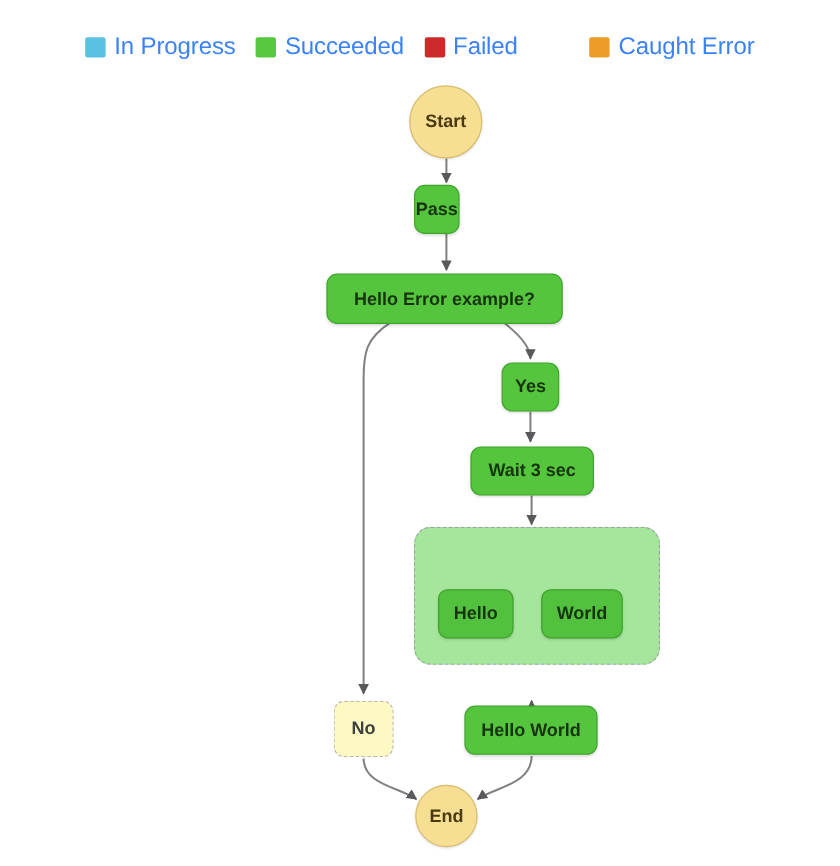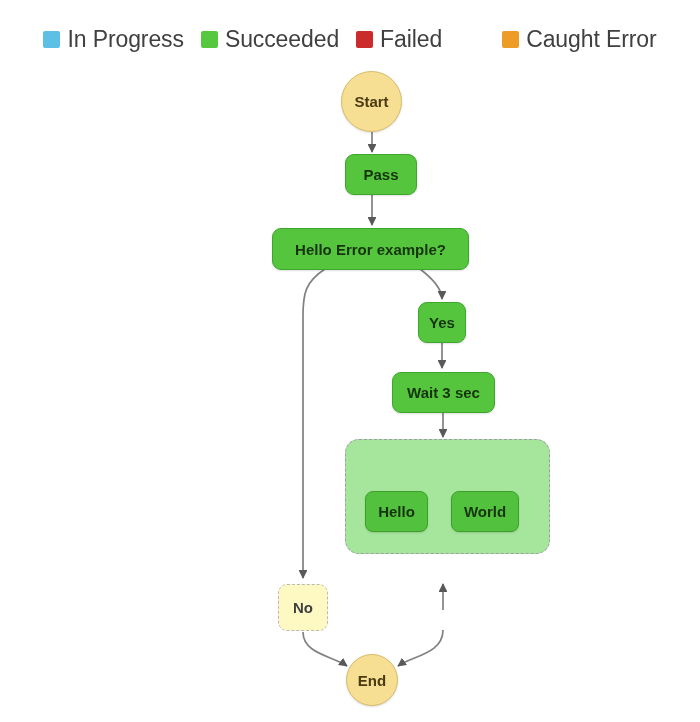--- a/index.html
+++ b/index.html
@@ -21,21 +21,21 @@
   }
   .legend-item{
     display:flex;align-items:center;gap:7px;
     margin-right:17px;
   }
   .legend-item:last-child{margin-right:0;padding-left:43px;}
   .legend-swatch{
     width:17px;height:17px;border-radius:2px;display:block;flex:0 0 auto;
   }
   .legend-label{
-    font-size:23px;color:#404040;line-height:1;white-space:nowrap;
+    font-size:20px;color:#3b82f6;line-height:1;white-space:nowrap;
     letter-spacing:-0.1px;
   }
 
   
   .graph{position:absolute;left:0;top:54px;width:700px;height:668px;padding-left:28px;}
   .edges{position:absolute;left:0;top:0;width:700px;height:668px;}
 
   .node{
     position:absolute;
     display:flex;align-items:center;justify-content:center;
@@ -141,21 +141,21 @@
         <path d="M443,576 C443,600 412,602 398,612"></path>
 
         <path d="M303,578 C303,600 333,602 347,612"></path>
       </g>
     </svg>
 
     <div class="node terminal" style="left:341px;top:17px;width:61px;height:61px;">
       <span>Start</span>
     </div>
 
-    <div class="node task" style="left:345px;top:100px;width:72px;height:41px;">
+    <div class="node task" style="left:345px;top:100px;width:38px;height:41px;">
       <span>Pass</span>
     </div>
 
     <div class="node task" style="left:272px;top:174px;width:197px;height:42px;">
       <span>Hello Error example?</span>
     </div>
 
     <div class="node task" style="left:418px;top:248px;width:48px;height:41px;">
       <span>Yes</span>
     </div>
@@ -171,19 +171,22 @@
     </div>
 
     <div class="node task inner inner-layer" style="left:365px;top:437px;width:63px;height:41px;">
       <span>Hello</span>
     </div>
 
     <div class="node cancelled" style="left:278px;top:530px;width:50px;height:47px;">
       <span>No</span>
     </div>
 
+    <div class="node task" style="left:387px;top:534px;width:111px;height:41px;">
+      <span>Hello World</span>
+    </div>
 
     <div class="node terminal" style="left:346px;top:600px;width:52px;height:52px;">
       <span>End</span>
     </div>
 
   </div>
 </div>
 
 </body></html>

